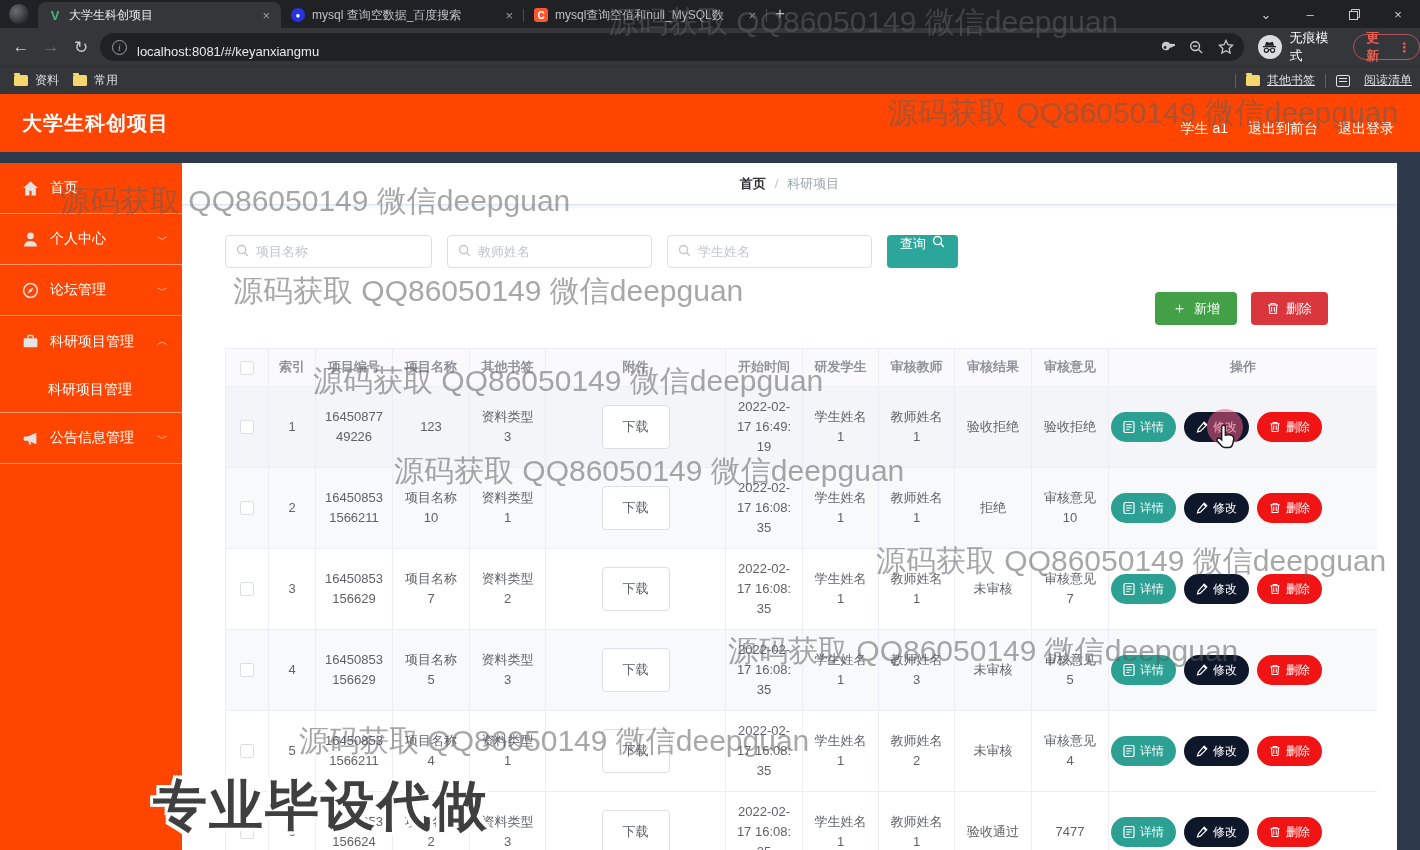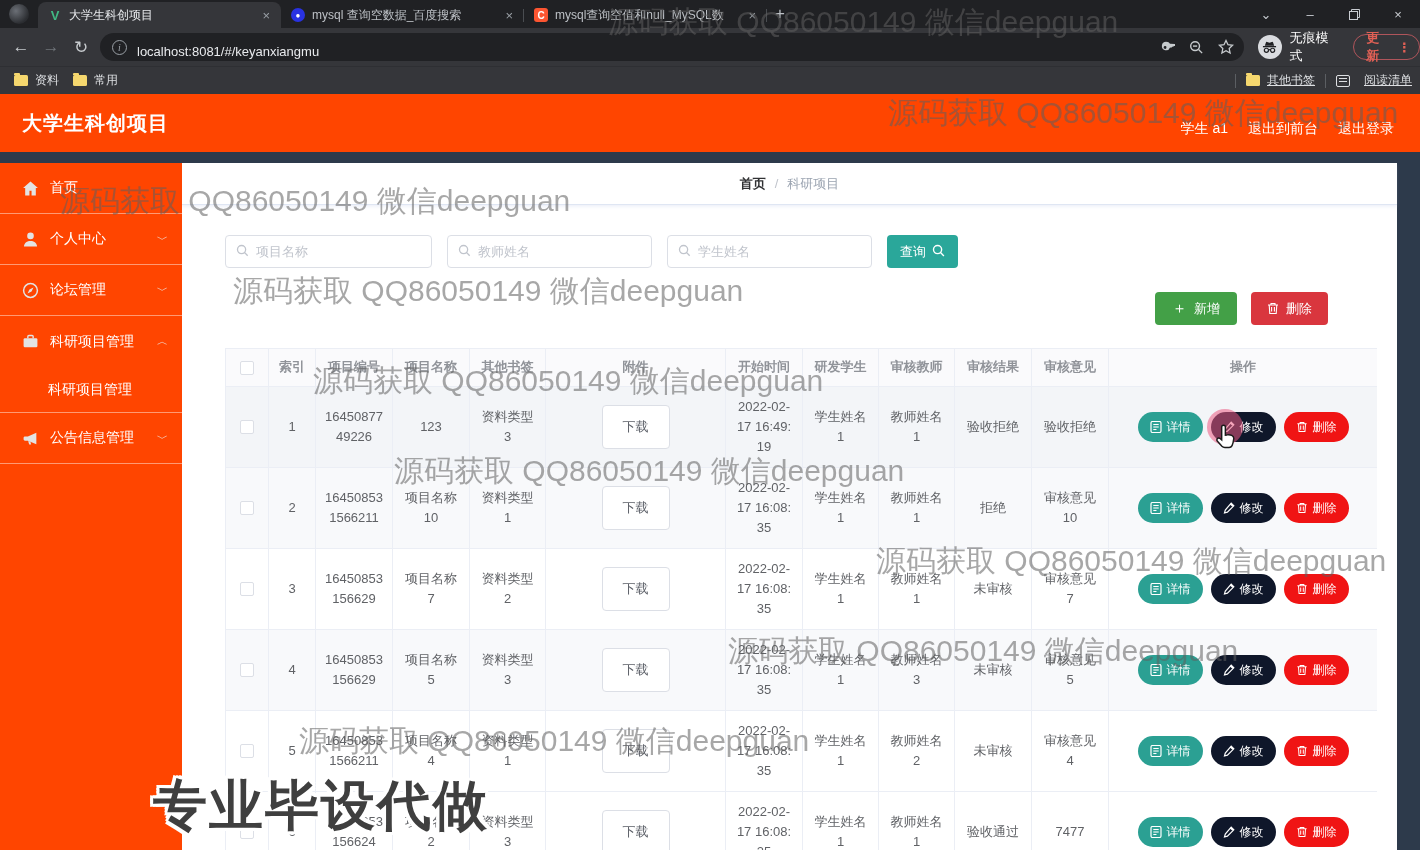--- a/index.html
+++ b/index.html
@@ -93,21 +93,21 @@
   .bc-sep { color:#c0c4cc; }
   .bc-cur { color:#9aa3b0; }
 
   
   .filters { position:absolute; left:43px; top:72px; display:flex; align-items:center; }
   .f-input { height:33px; border:1px solid #dcdfe6; border-radius:4px; background:#fff;
     display:flex; align-items:center; padding:0 10px; color:#c0c4cc; font-size:13px; gap:7px; }
   .f-input svg { flex:none; }
   .f-select { justify-content:space-between; }
   .search-btn { height:33px; width:71px; background:#2AA79A; color:#fff; border-radius:4px;
-    display:flex; align-items:center; justify-content:center; gap:6px; font-size:13px; }
+    display:flex; align-items:flex-start; justify-content:center; gap:6px; font-size:13px; }
 
   .action-btns { position:absolute; top:129px; left:973px; display:flex; gap:14px; }
   .btn-add { height:33px; width:82px; background:#43A047; color:#fff; border-radius:4px;
     display:flex; align-items:center; justify-content:center; gap:7px; font-size:13px; }
   .btn-add .plus { font-size:15px; }
   .btn-del-top { height:33px; width:77px; background:#D9363E; color:#fff; border-radius:4px;
     display:flex; align-items:center; justify-content:center; gap:7px; font-size:13px; }
 
   
   .tbl-wrap { position:absolute; left:43px; top:185px; width:1152px; height:577px; overflow:hidden; }
@@ -115,21 +115,21 @@
   th, td { border:1px solid #EBEEF5; text-align:center; vertical-align:middle;
     color:#606266; white-space:pre-line; line-height:1.55; padding:2px; }
   thead th { height:38px; background:#FAFAFC; color:#909399; font-weight:bold; }
   tbody td { height:81px; }
   tr.stripe td { background:#F8F9FB; }
   tr.hovered td { background:#F3F5F8; }
   .cb { width:14px; height:14px; border:1px solid #dcdfe6; border-radius:2px; background:#fff;
     display:inline-block; vertical-align:middle; }
   .dl-btn { display:inline-block; background:#fff; border:1px solid #dcdfe6; border-radius:4px;
     padding:11px 20px; color:#5a5e66; font-size:13px; }
-  .ops { display:flex; gap:8px; justify-content:center; align-items:center; }
+  .ops { display:flex; gap:8px; align-items:center; }
   .pill { height:30px; border-radius:15px; color:#fff; font-size:12px; display:flex;
     align-items:center; gap:5px; padding:0 12px; }
   .pill svg { width:12px; height:12px; fill:#fff; }
   .pill-detail { background:#2BA093; }
   .pill-edit { background:#0f172a; }
   .pill-del { background:#F01414; }
 
   
   .wm { position:absolute; font-size:30px; color:rgba(95,95,95,0.55); white-space:nowrap;
     z-index:40; pointer-events:none; }

